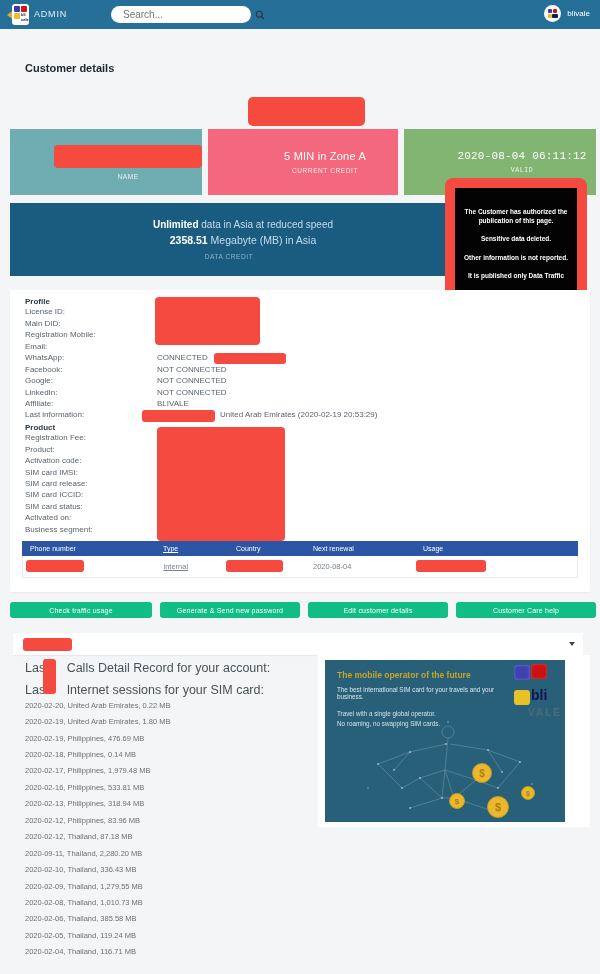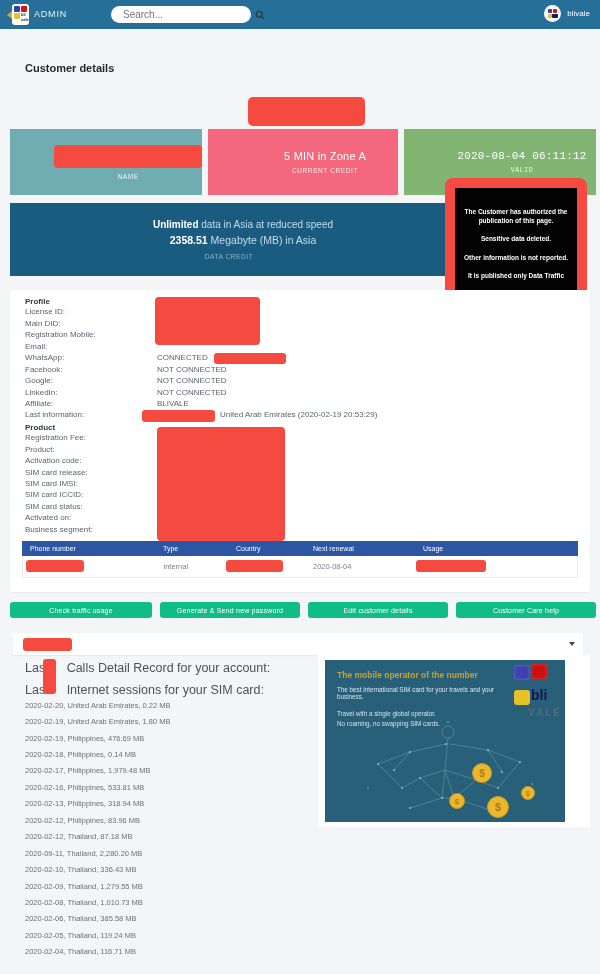--- a/index.html
+++ b/index.html
@@ -69,21 +69,21 @@
   .flabel { width:132px; flex:none; }
   .fvalue { color:#5a646e; white-space:nowrap; }
   .shead { height:11.45px; display:flex; align-items:center; font-size:8px; font-weight:bold; color:#2e3942; }
   .chip-wa { width:72px; height:11px; margin-left:6px; }
   .chip-lc { width:73px; height:12px; margin-left:-15px; margin-right:5px; }
 
   
   .simtable { position:absolute; left:22px; top:541px; width:556px; font-size:7px; }
   .thead { display:flex; background:#2c55a4; height:15px; align-items:center; color:#fff; }
   .trow  { display:flex; background:#fff; height:22px; align-items:center; color:#7a838c; font-size:7.5px; border:1px solid #e9ecef; border-top:none; }
-  .c1{width:133px;} .c2{width:73px;} .c3{width:77px;} .c4{width:110px;} .c5{width:163px;}
+  .c1{width:133px;} .c2{width:73px;text-decoration:underline;} .c3{width:77px;} .c4{width:110px;} .c5{width:163px;}
   .cell { padding-left:8px; }
   .chip-ph { width:58px; height:12px; margin-left:3px; }
   .chip-co { width:57px; height:12px; margin-left:-2px; }
   .chip-us { width:70px; height:12px; margin-left:1px; }
 
   
   .btn { position:absolute; top:602px; height:16px; background:#10bd85; border-radius:3px; color:#fff; font-size:7px;
     display:flex; align-items:center; justify-content:center; cursor:pointer; letter-spacing:.2px; }
   .btn1 { left:10px; width:142px; } .btn2 { left:160px; width:140px; }
   .btn3 { left:308px; width:140px; } .btn4 { left:456px; width:140px; }
@@ -236,24 +236,24 @@
   <div class="frow">
       <span class="flabel">Registration Fee:</span>
     </div>
   <div class="frow">
       <span class="flabel">Product:</span>
     </div>
   <div class="frow">
       <span class="flabel">Activation code:</span>
     </div>
   <div class="frow">
+      <span class="flabel">SIM card IMSI:</span>
+    </div>
+  <div class="frow">
       <span class="flabel">SIM card release:</span>
-    </div>
-  <div class="frow">
-      <span class="flabel">SIM card IMSI:</span>
     </div>
   <div class="frow">
       <span class="flabel">SIM card ICCID:</span>
     </div>
   <div class="frow">
       <span class="flabel">SIM card status:</span>
     </div>
   <div class="frow">
       <span class="flabel">Activated on:</span>
     </div>
@@ -318,21 +318,21 @@
   <div class="sess-item">2020-02-10, Thailand, 336.43 MB</div>
   <div class="sess-item">2020-02-09, Thailand, 1,279.55 MB</div>
   <div class="sess-item">2020-02-08, Thailand, 1,010.73 MB</div>
   <div class="sess-item">2020-02-06, Thailand, 385.58 MB</div>
   <div class="sess-item">2020-02-05, Thailand, 119.24 MB</div>
   <div class="sess-item">2020-02-04, Thailand, 116.71 MB</div>
 </div>
 
 <div class="promo-card">
   <div class="promo">
-    <div class="promo-title">The mobile operator of the number</div>
+    <div class="promo-title">The mobile operator of the future</div>
     <div class="promo-sub">The best international SIM card for your travels and your business.</div>
     <div class="promo-l1">Travel with a single global operator.</div>
     <div class="promo-l2">No roaming, no swapping SIM cards.</div>
     <span class="plogo-sq plogo-b"></span>
     <span class="plogo-sq plogo-r"></span>
     <span class="plogo-sq plogo-y"></span>
     <span class="plogo-bli">bli</span>
     <span class="plogo-vale">VALE</span>
     <svg style="position:absolute; left:25px; top:58px;" width="200" height="104" viewBox="0 0 200 104">
       <g stroke="#ffffff" stroke-width="0.6" opacity="0.32" fill="none">

